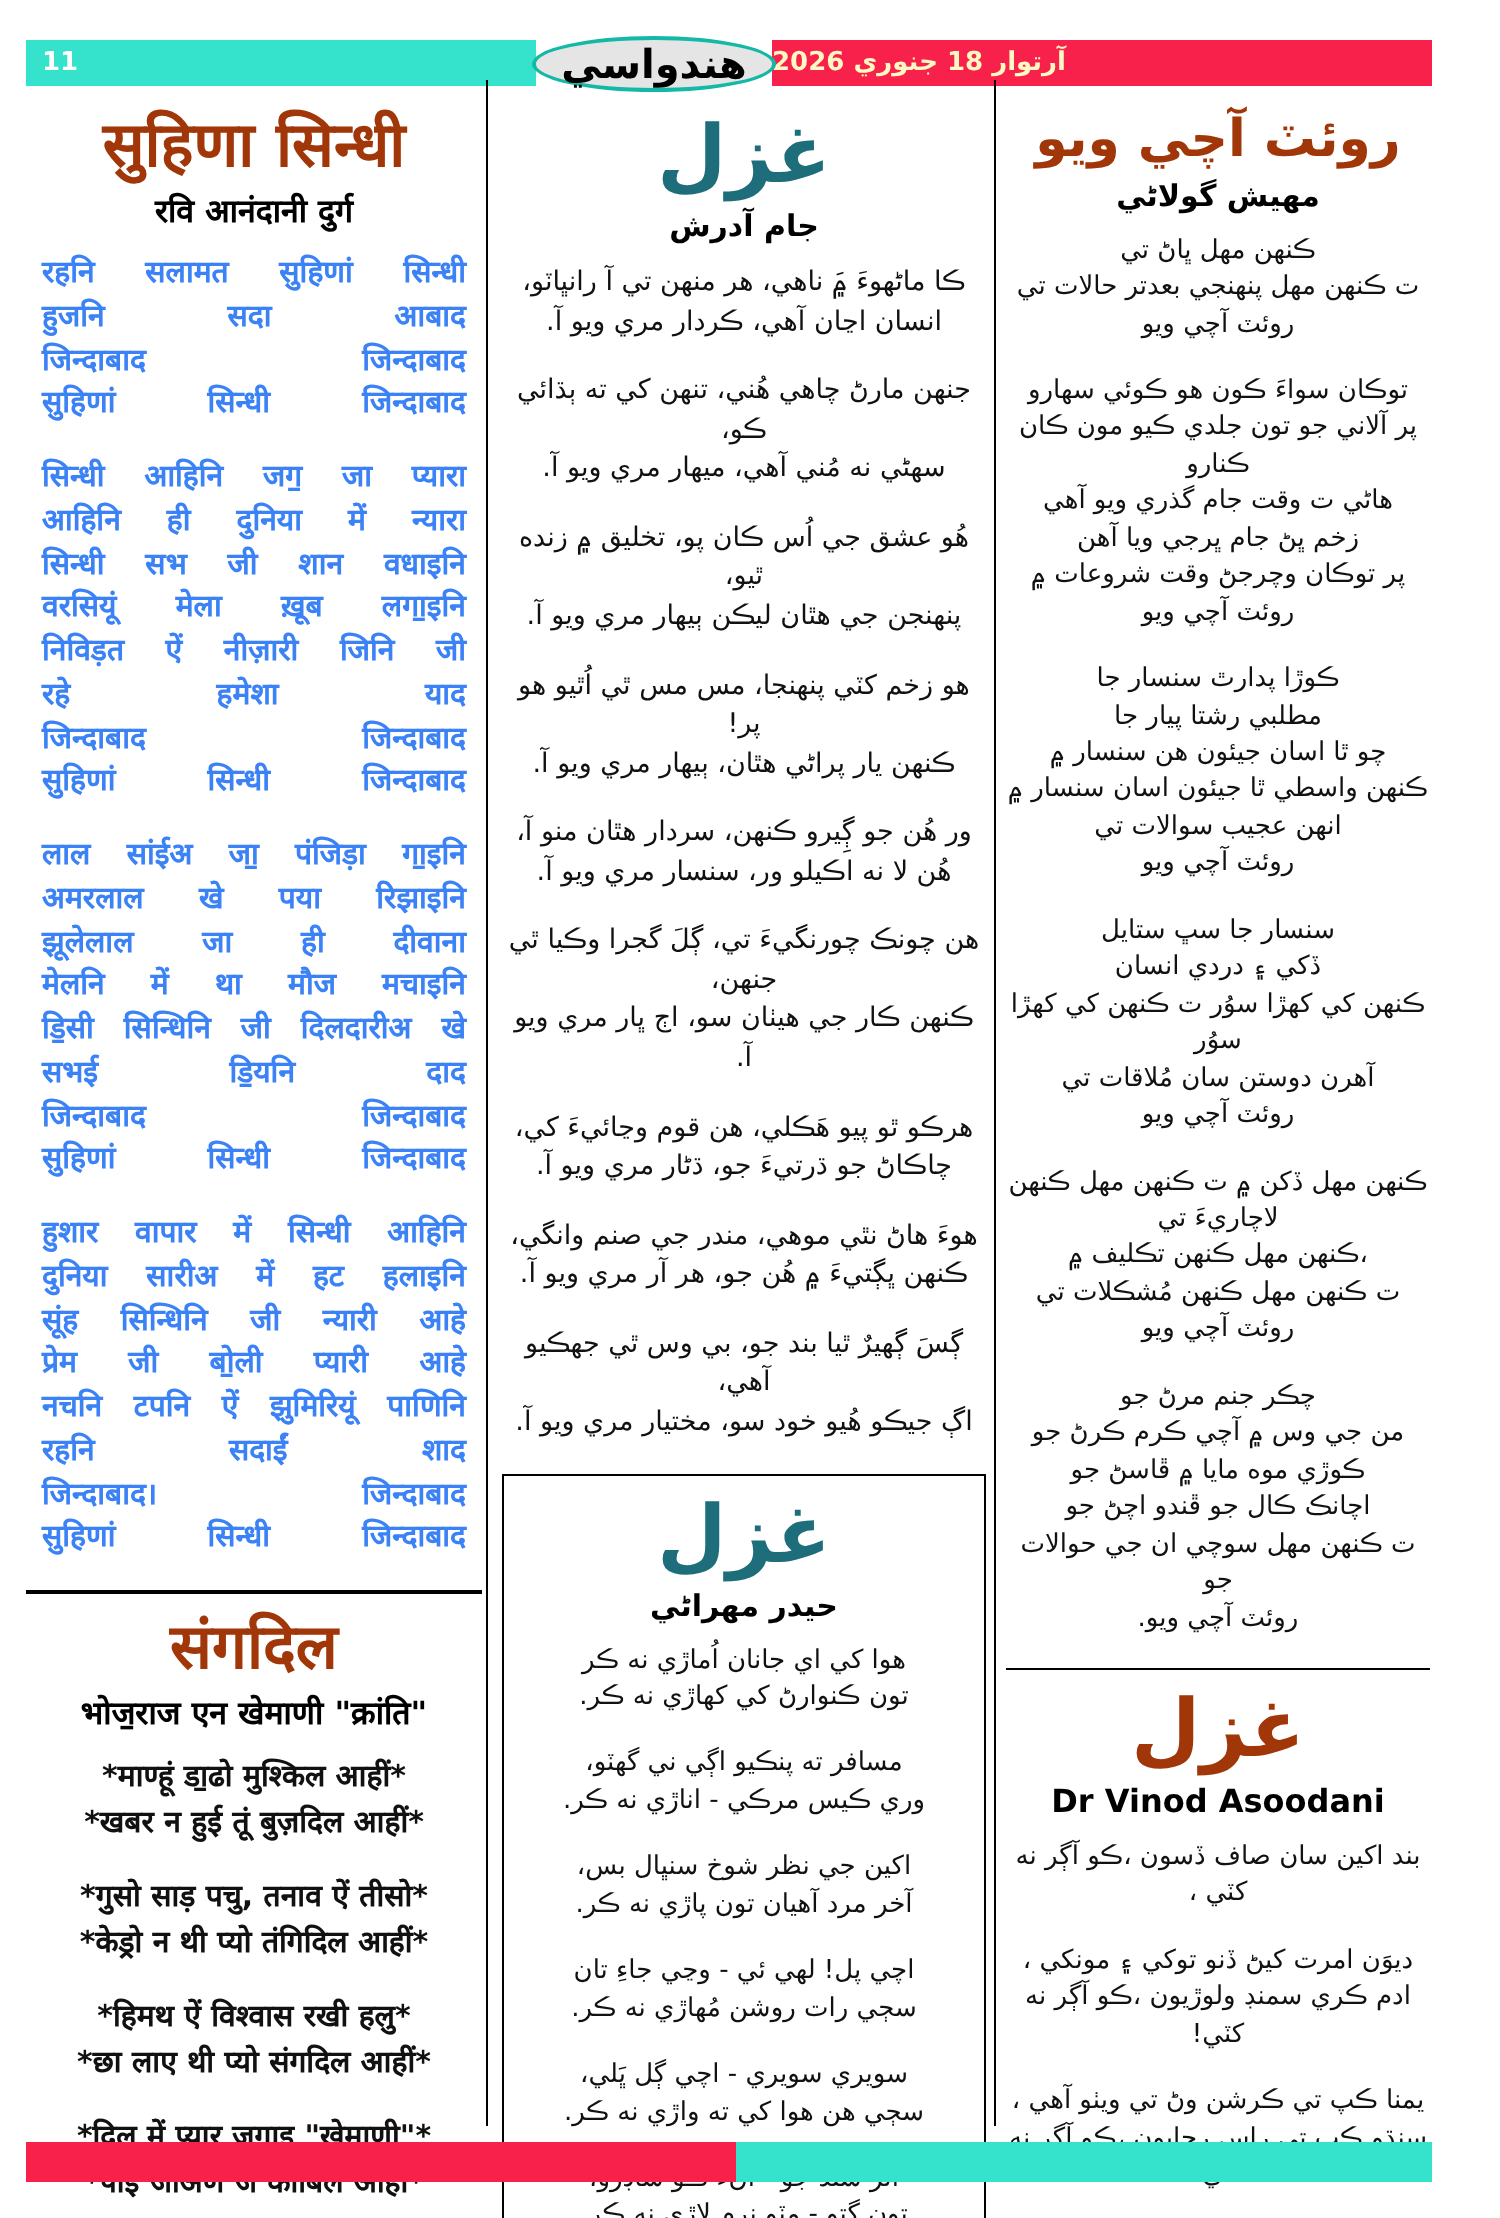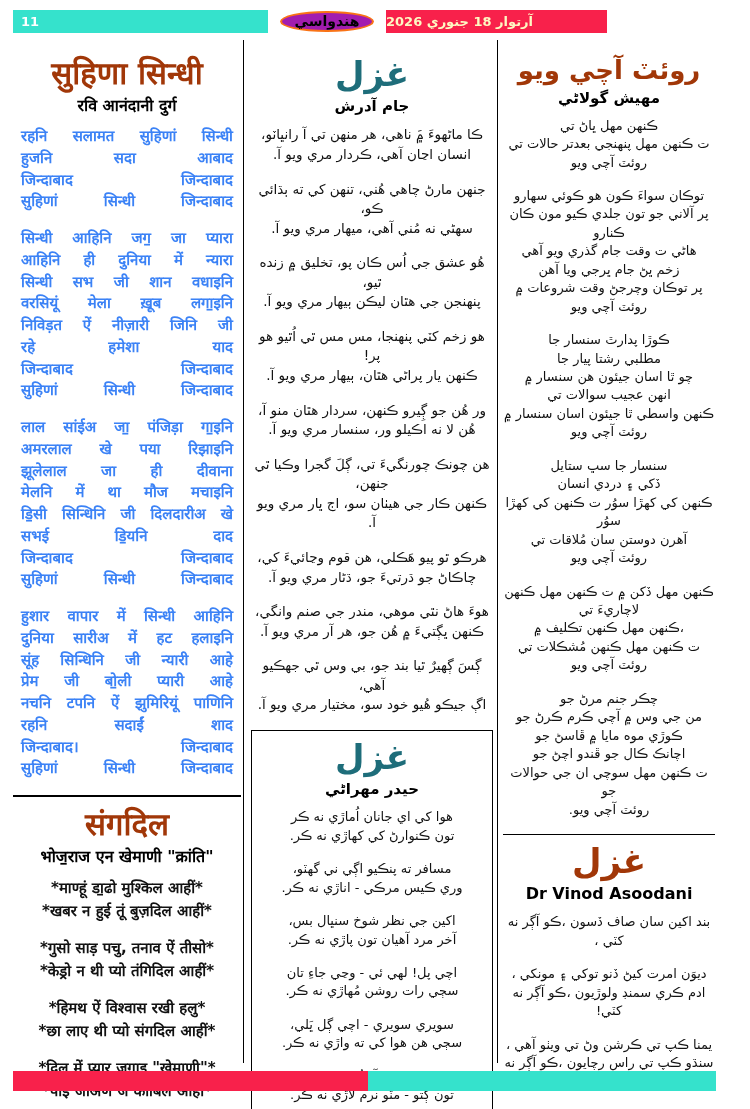--- a/index.html
+++ b/index.html
@@ -2,46 +2,46 @@
 <html lang="sd" style="--teal: #35E2CC; --red: #F8214B; --rust: #A13708; --tealdark: #1E6D7A;"><head>
 <meta charset="utf-8">
 <style>
   html,body{margin:0;padding:0;}
   body{
     width:750px;height:1109px;position:relative;background:#ffffff;
     font-family:"DejaVu Sans","Liberation Sans",sans-serif;
     overflow:hidden;
   }
   
-  .header{position:absolute;top:10px;left:13px;width:594px;height:23px;display:flex;align-items:stretch;}
+  .header{position:absolute;top:20px;left:13px;width:703px;height:23px;display:flex;align-items:stretch;}
   .header .teal-seg{width:255px;background:var(--teal);color:#fff;font-weight:bold;font-size:13px;
     display:flex;align-items:center;padding-left:8px;box-sizing:border-box;}
   .header .logo-seg{width:118px;background:#fff;display:flex;align-items:center;justify-content:center;position:relative;}
-  .masthead{border:2px solid #f97316;border-radius:50%;padding:1px 13px;background:#a21caf;font-weight:bold;
-    font-size:14px;direction:rtl;line-height:1.1;white-space:nowrap;}
+  .masthead{border:2px solid #14b8a6;border-radius:50%;padding:1px 13px;background:#e5e5e5;font-weight:bold;
+    font-size:20px;direction:rtl;line-height:1.1;white-space:nowrap;}
   .header .red-seg{flex:1;background:var(--red);color:#fef9c3;font-weight:bold;font-size:13px;
     display:flex;align-items:center;justify-content:flex-end;padding-right:6px;direction:rtl;box-sizing:border-box;}
   
   .vdiv{position:absolute;top:40px;bottom:46px;width:1px;background:#000;}
   #vdiv1{left:243px;} #vdiv2{left:497px;}
   
   .footer{position:absolute;left:13px;bottom:18px;width:703px;height:20px;display:flex;}
   .footer .f-red{width:355px;background:var(--red);}
   .footer .f-teal{flex:1;background:var(--teal);}
   
   .col{position:absolute;top:54px;box-sizing:border-box;}
   #col-left{left:13px;width:228px;}
   #col-mid{left:251px;width:242px;}
   #col-right{left:503px;width:212px;}
   
   .poem-title{font-weight:bold;text-align:center;margin:2px 0 4px 0;line-height:1.1;}
   .t-rust{color:var(--rust);}
   .t-teal{color:var(--tealdark);}
   .dev-title{font-size:31px;}
-  .ar-title{font-size:34px;direction:rtl;}
+  .ar-title{font-size:40px;direction:rtl;}
   .ar-title-sm{font-size:26px;direction:rtl;}
   .poem-author{font-weight:bold;text-align:center;font-size:16px;margin:0 0 10px 0;color:#000;}
   .ar-author{direction:rtl;font-size:15px;}
   
   .stanza{margin:0 0 15px 0;}
   .dev-poem .line{font-weight:bold;font-size:15px;line-height:1.45;color:#3b82f6;
     text-align:justify;text-align-last:justify;padding:0 8px;}
   .dev-poem2 .line{font-weight:bold;font-size:15px;line-height:1.5;color:#111;text-align:center;}
   .ar-poem .line{direction:rtl;font-size:13.5px;line-height:1.45;color:#111;text-align:center;}
   .ar-poem2 .line{direction:rtl;font-size:13px;line-height:1.42;color:#111;text-align:center;}
@@ -227,22 +227,22 @@
         <div class="line">پر آلاني جو تون جلدي ڪيو مون ڪان ڪنارو</div>
         <div class="line">هاڻي ت وقت جام گذري ويو آهي</div>
         <div class="line">زخم ڀڻ جام ڀرجي ويا آهن</div>
         <div class="line">پر توڪان وچرجڻ وقت شروعات ۾</div>
         <div class="line">روئٽ آچي ويو</div>
       </div>
       <div class="stanza">
         <div class="line">ڪوڙا پدارٿ سنسار جا</div>
         <div class="line">مطلبي رشتا پيار جا</div>
         <div class="line">چو ٿا اسان جيئون هن سنسار ۾</div>
+        <div class="line">ڪنهن واسطي ٿا جيئون اسان سنسار ۾</div>
         <div class="line">انهن عجيب سوالات تي</div>
-        <div class="line">ڪنهن واسطي ٿا جيئون اسان سنسار ۾</div>
         <div class="line">روئٽ آچي ويو</div>
       </div>
       <div class="stanza">
         <div class="line">سنسار جا سڀ ستايل</div>
         <div class="line">ڏکي ۽ دردي انسان</div>
         <div class="line">ڪنهن کي کهڙا سوُر ت ڪنهن کي کهڙا سوُر</div>
         <div class="line">آهرن دوستن سان مُلاقات تي</div>
         <div class="line">روئٽ آچي ويو</div>
       </div>
       <div class="stanza">

